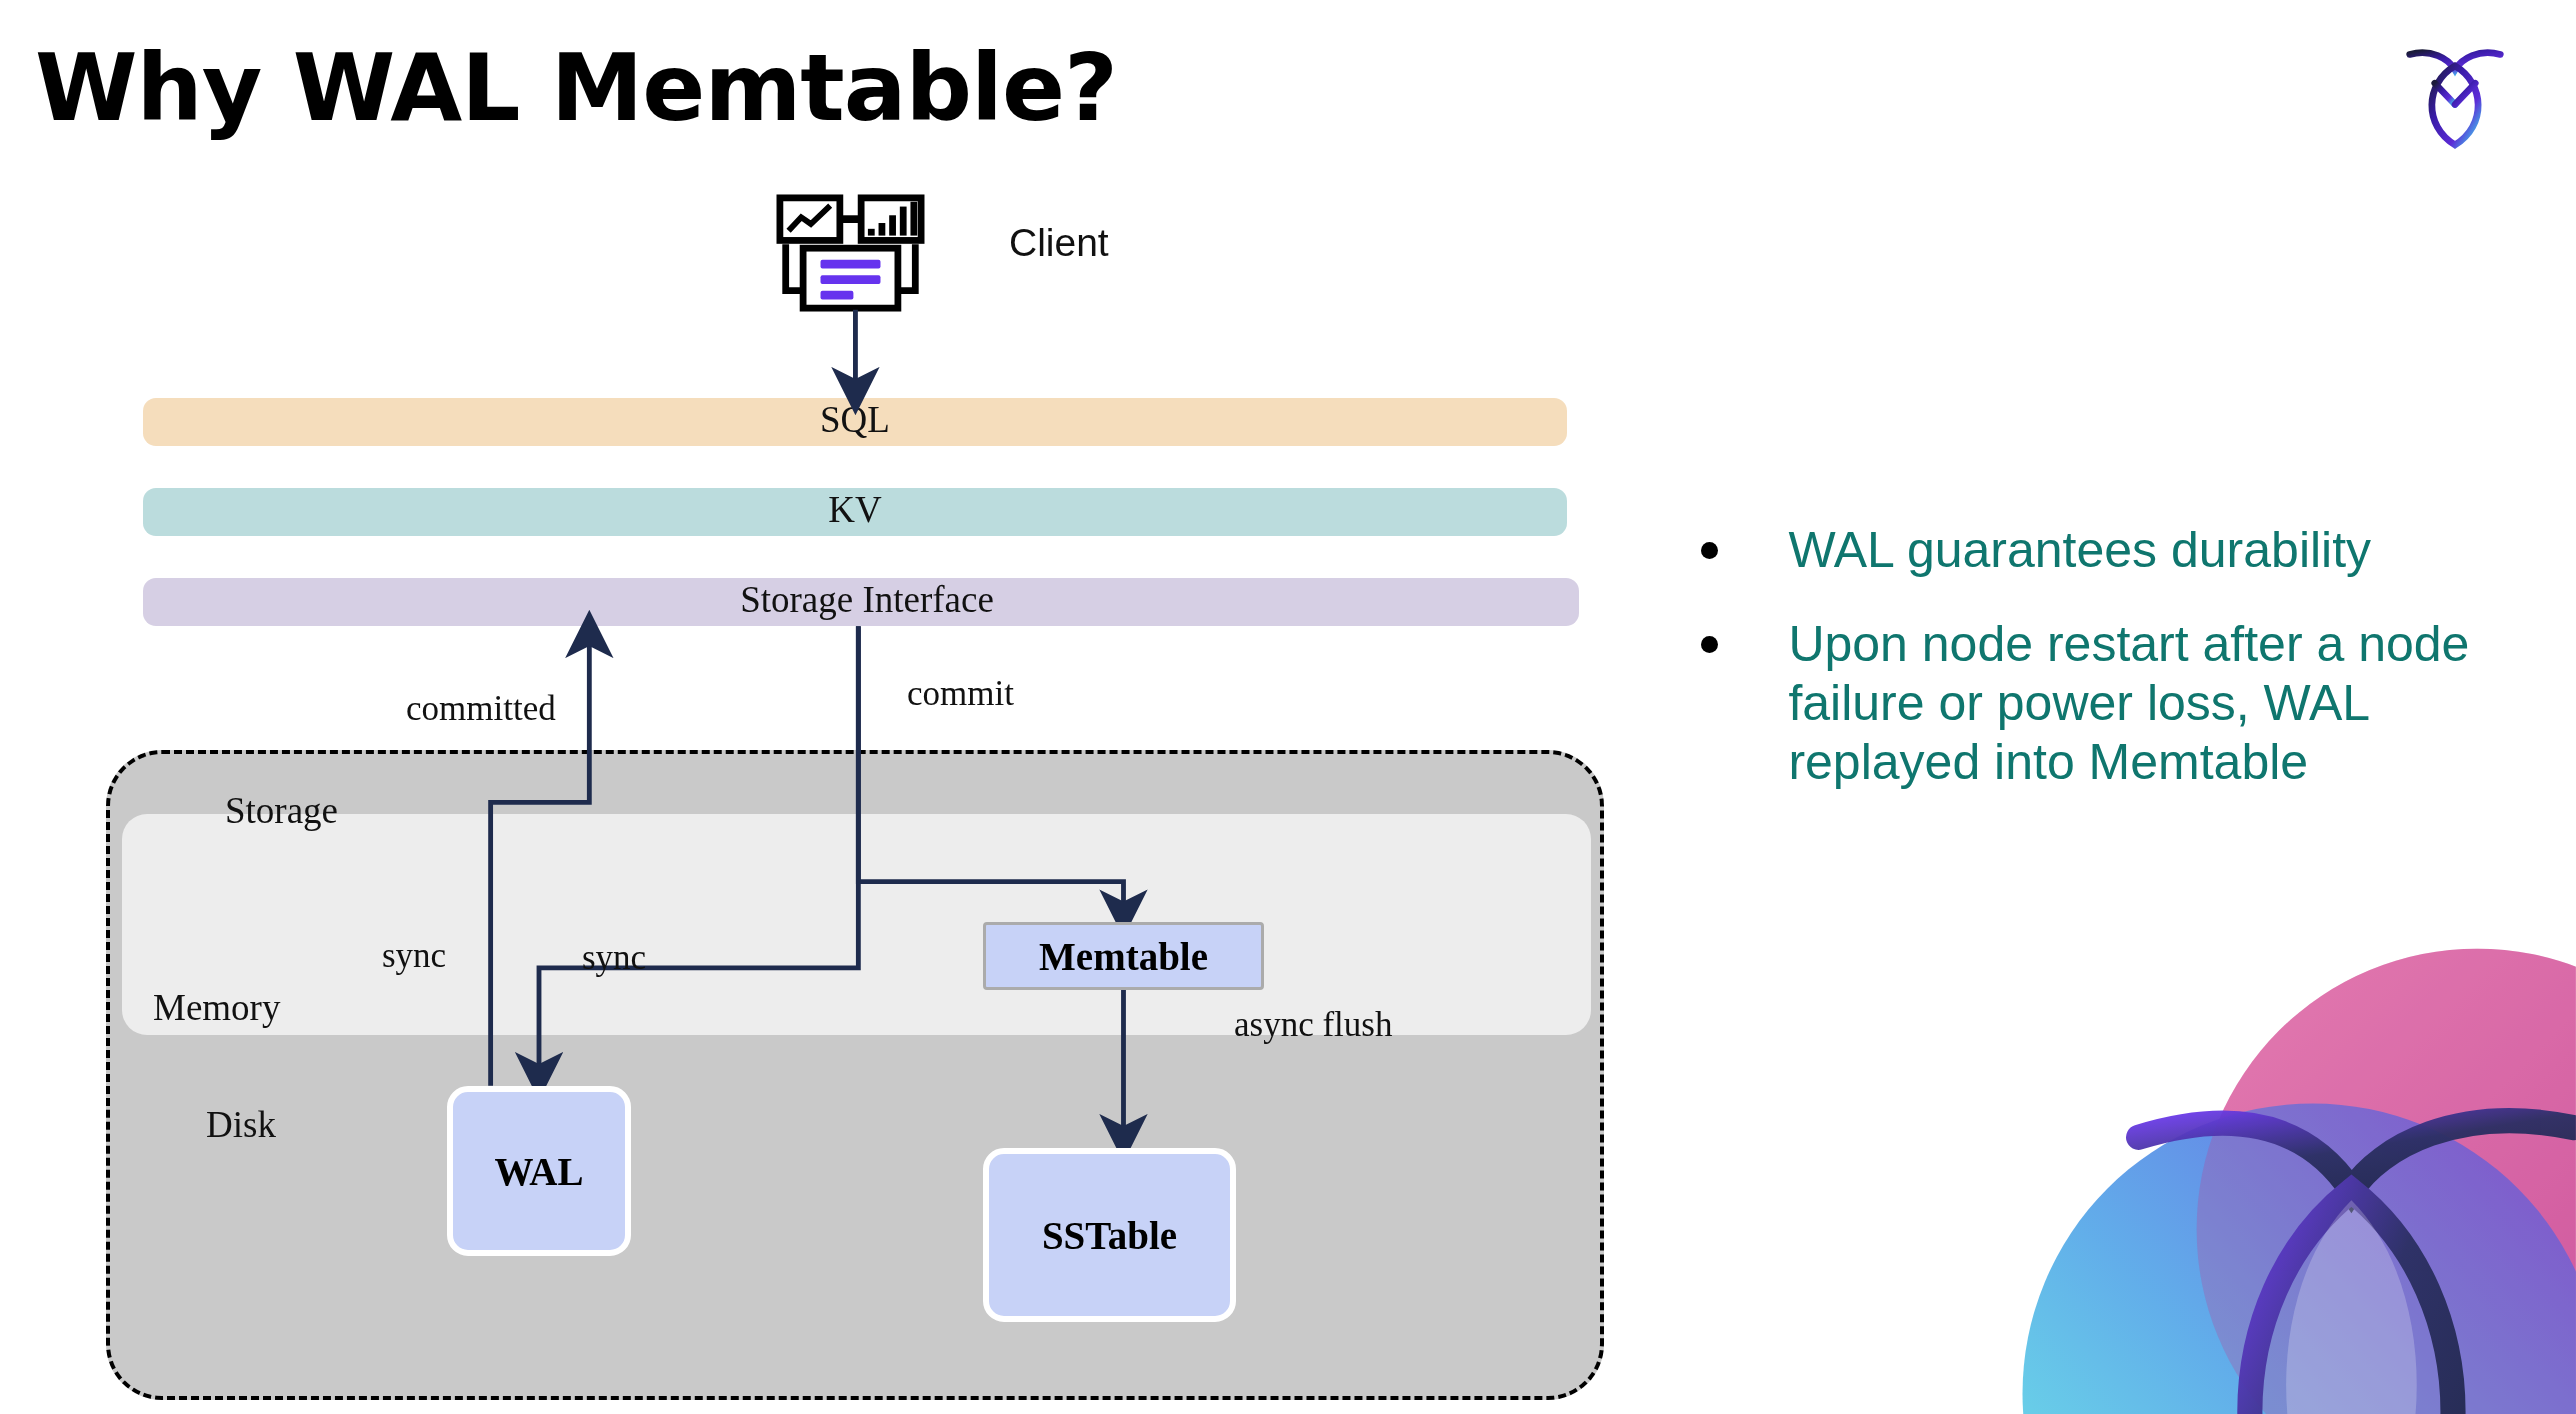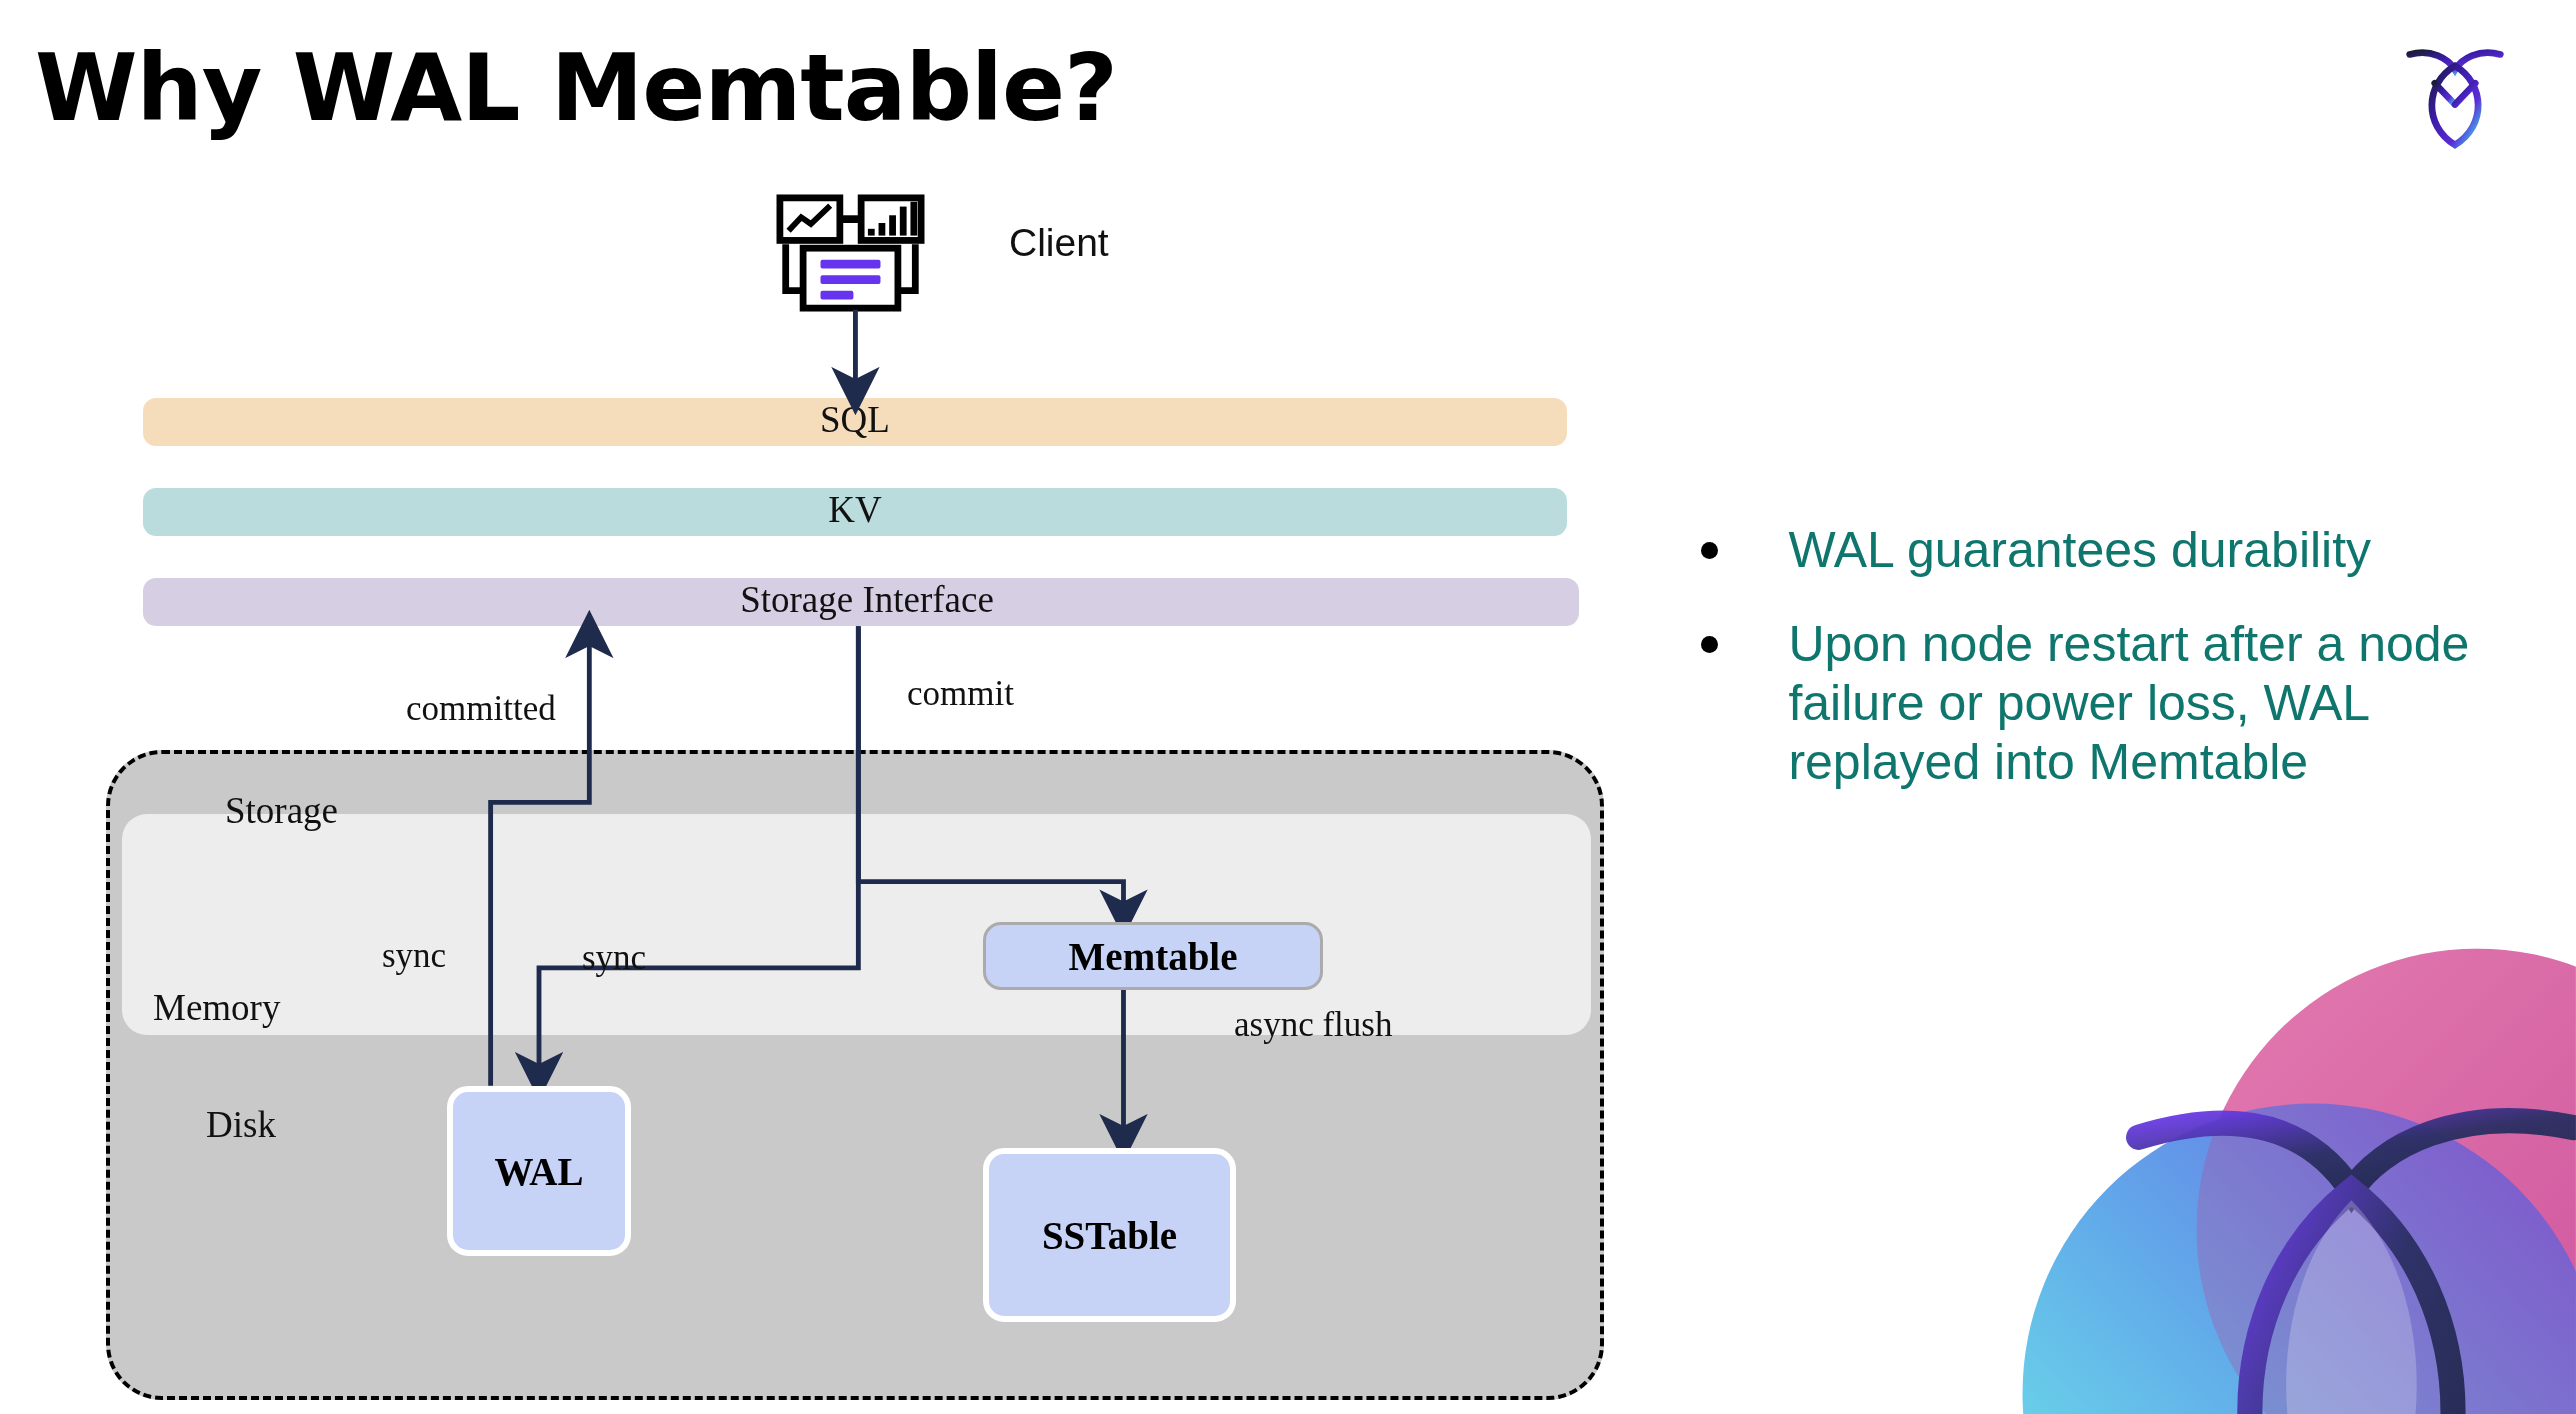--- a/index.html
+++ b/index.html
@@ -130,23 +130,23 @@
     background: #C7D2F7;
     font-family: "Liberation Serif", serif;
     font-weight: bold;
     font-size: 39px;
     color: #000000;
     box-sizing: border-box;
     white-space: nowrap;
   }
   #box-memtable {
     left: 983px; top: 922px;
-    width: 340px; height: 68px;
+    width: 281px; height: 68px;
     border: 3.9px solid #ABABAB;
-    border-radius: 18px;
+    border-radius: 4px;
   }
   #box-wal {
     left: 447px; top: 1086px;
     width: 184px; height: 170px;
     border: 6.8px solid #ffffff;
     border-radius: 21px;
   }
   #box-sstable {
     left: 983px; top: 1148px;
     width: 253px; height: 174px;

